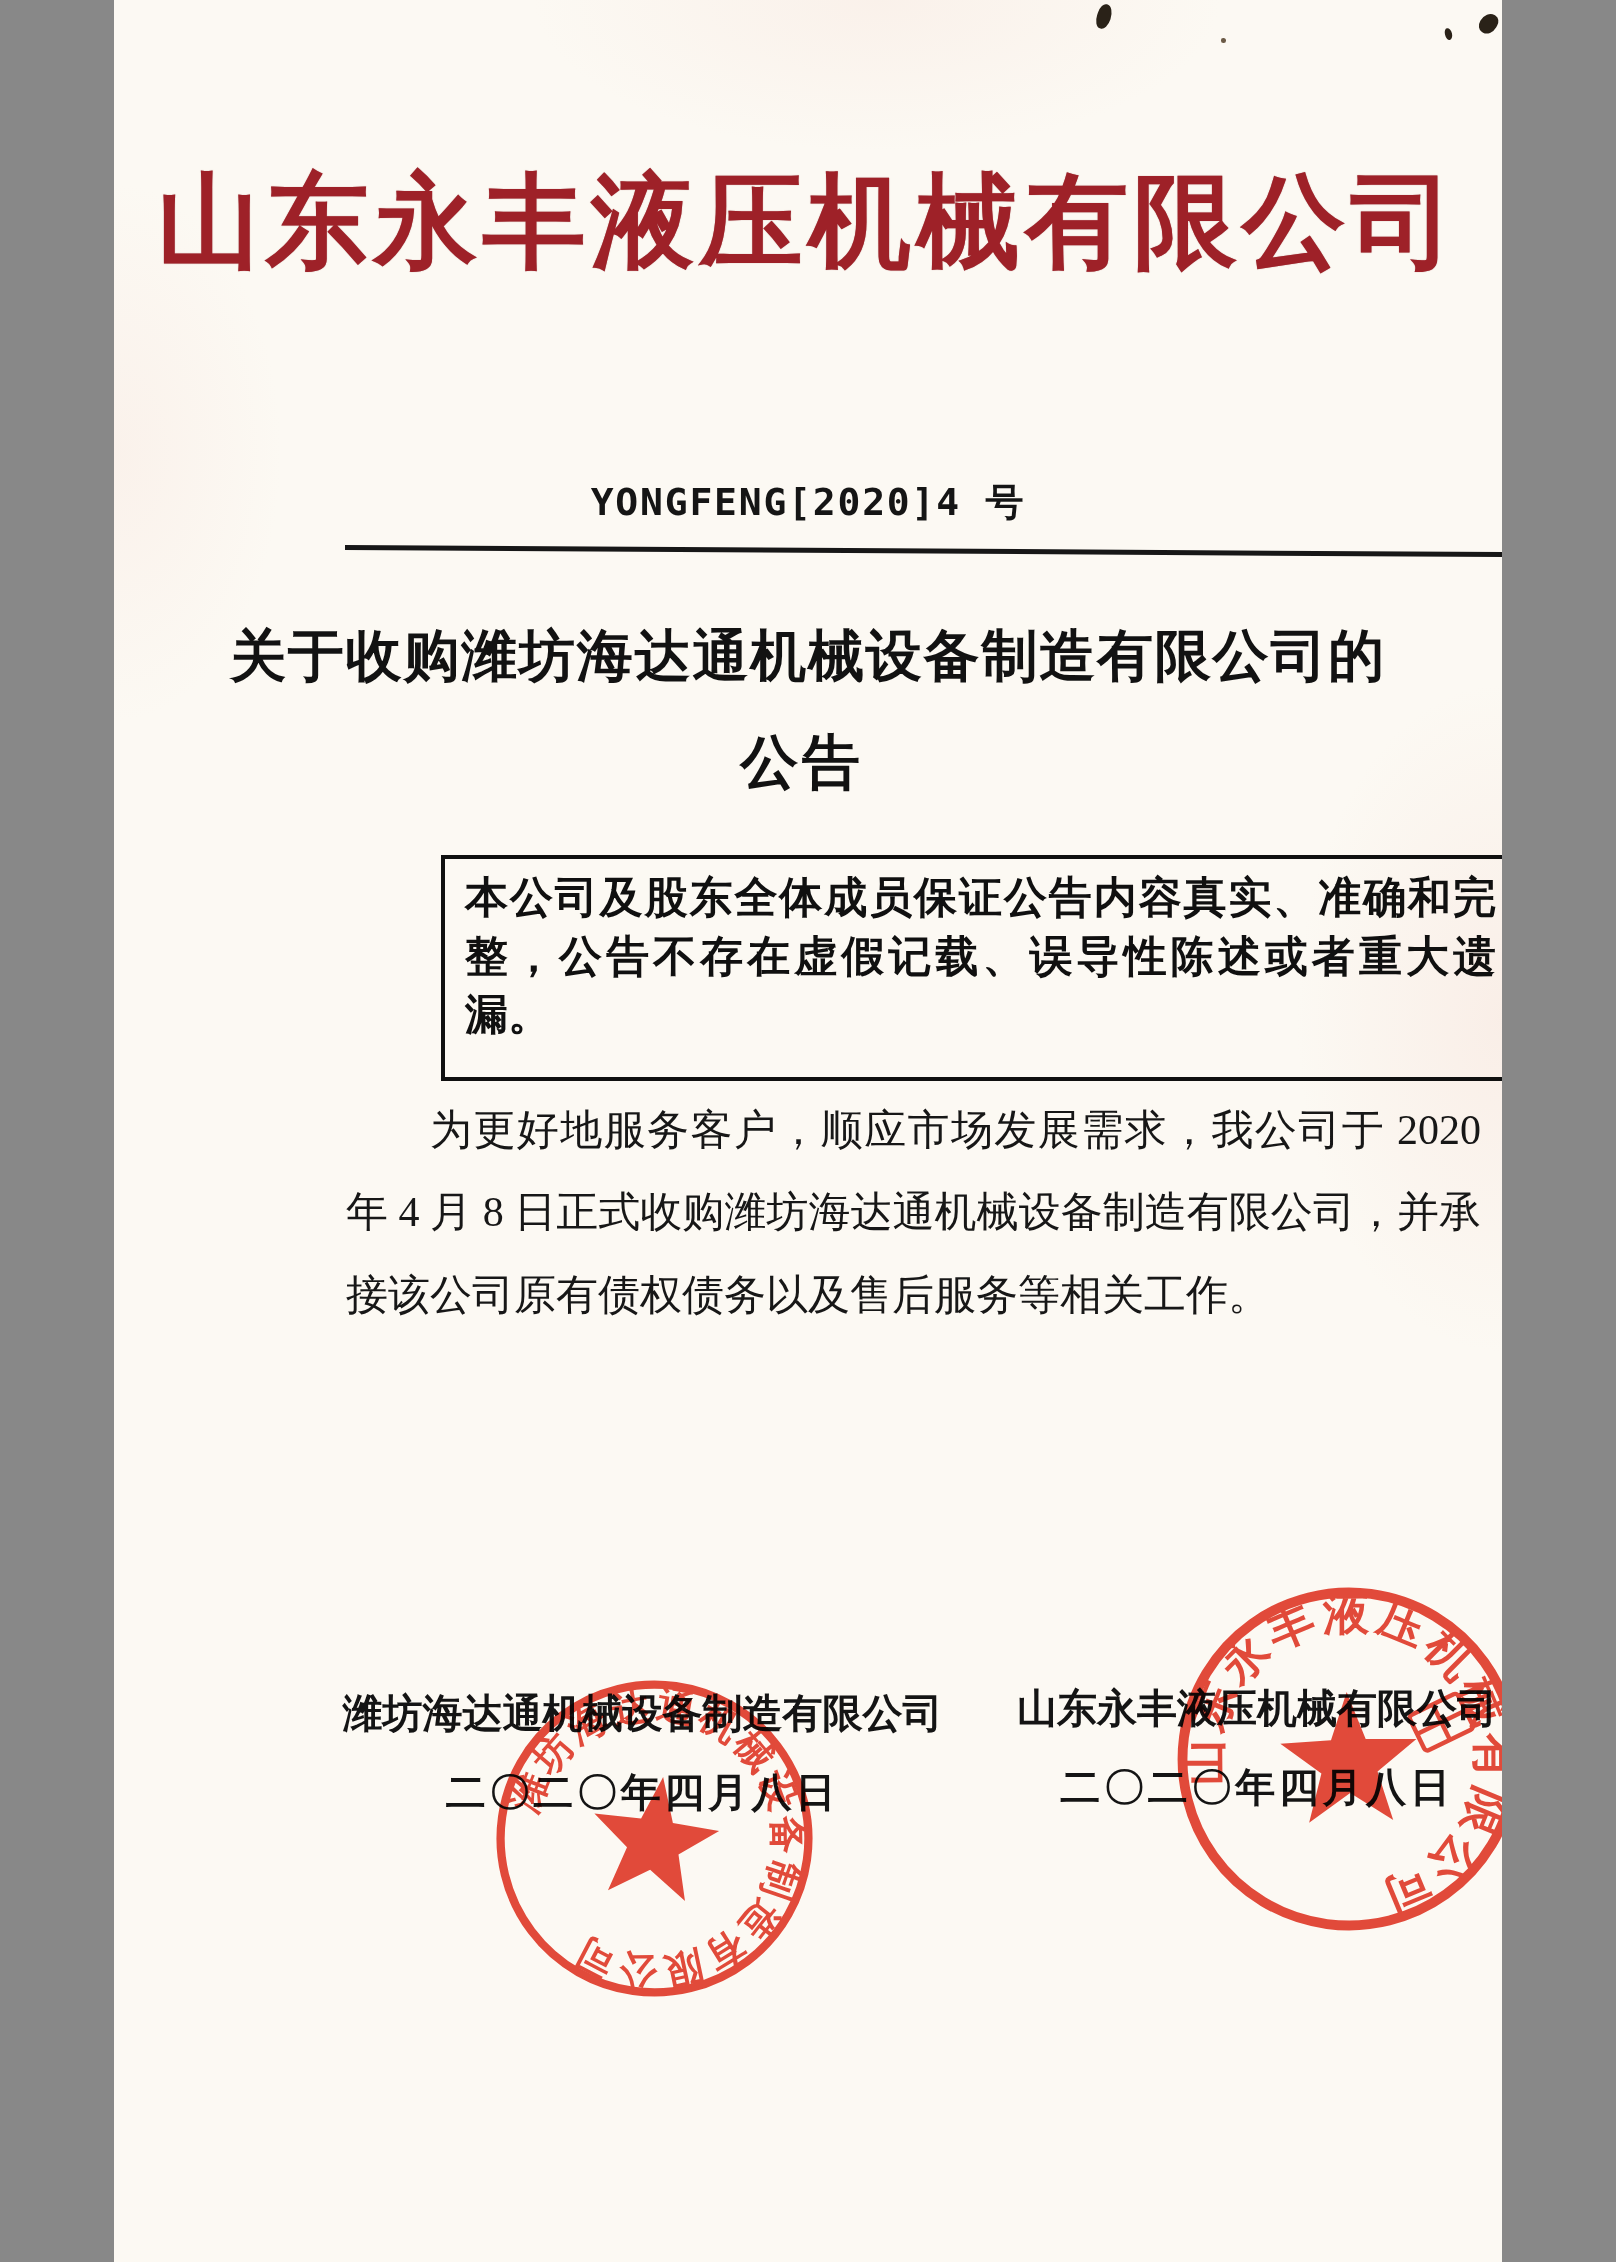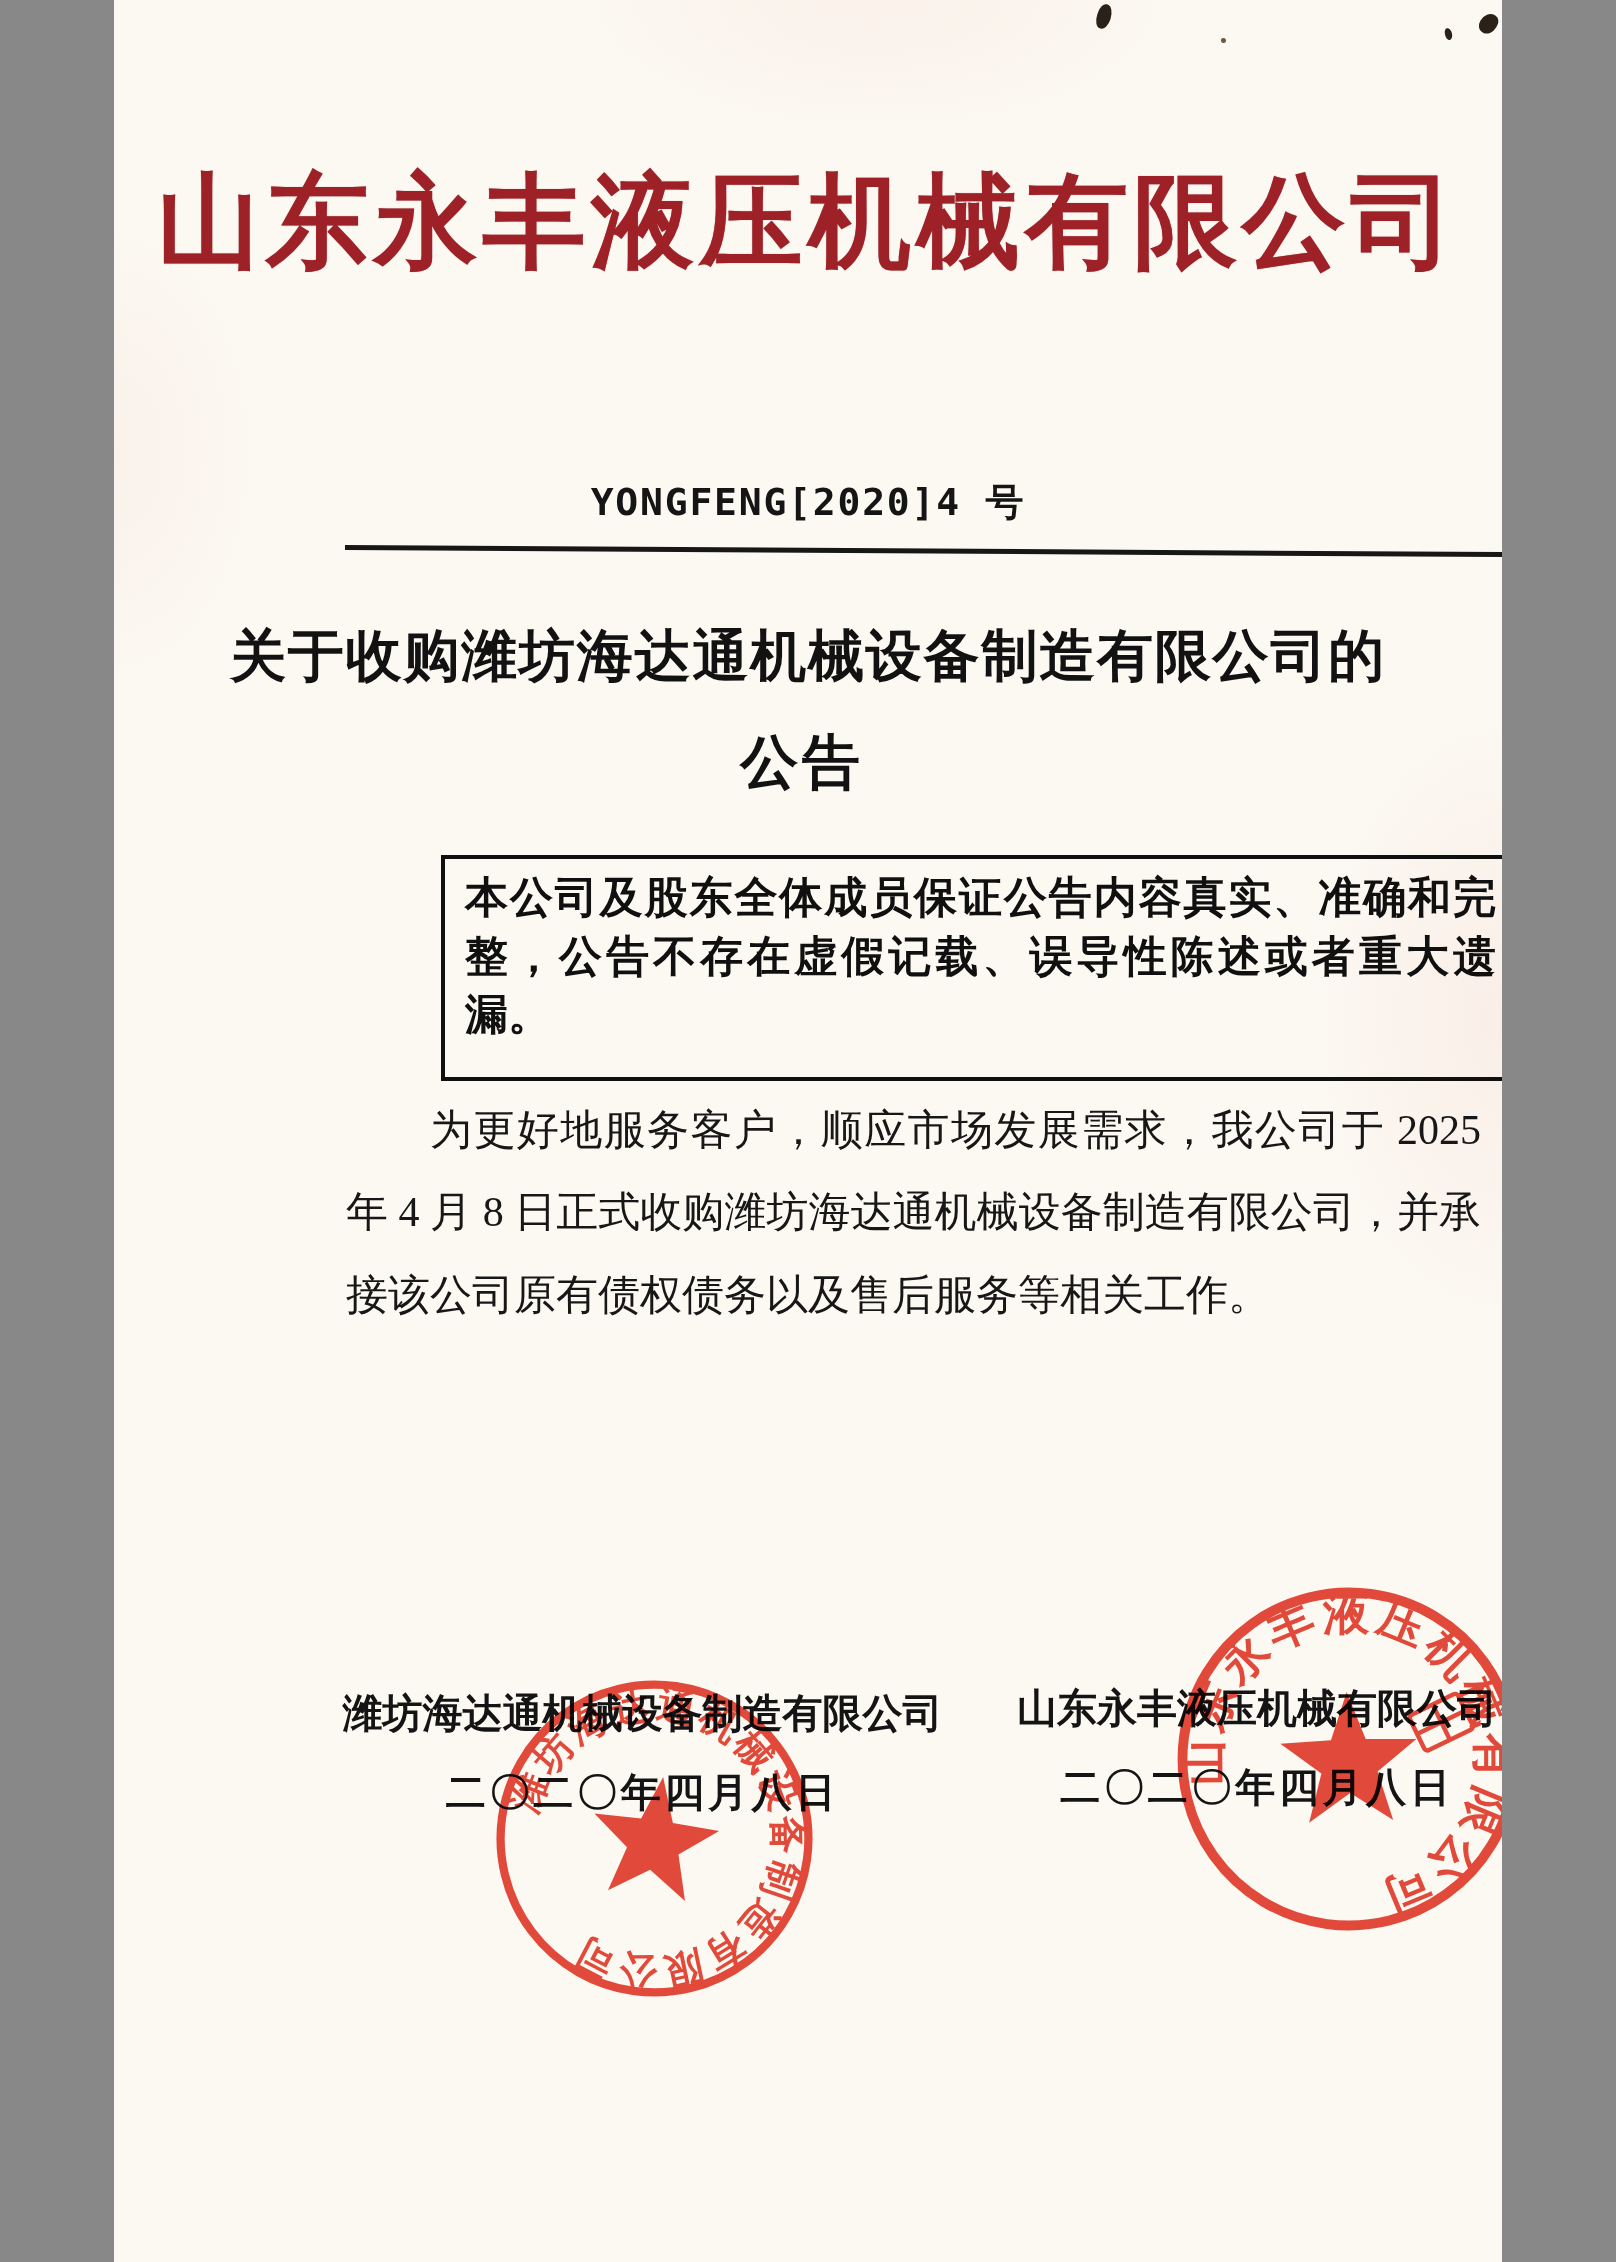--- a/index.html
+++ b/index.html
@@ -102,21 +102,21 @@
 
   <div class="rule"></div>
 
   <div class="heading-1">关于收购潍坊海达通机械设备制造有限公司的</div>
   <div class="heading-2">公告</div>
 
   <div class="declaration-box">
     <span>本公司及股东全体成员保证公告内容真实、准确和完整，公告不存在虚假记载、误导性陈述或者重大遗漏。</span>
   </div>
 
-  <div class="body-paragraph">为更好地服务客户，顺应市场发展需求，我公司于 2025 年 4 月 8 日正式收购潍坊海达通机械设备制造有限公司，并承接该公司原有债权债务以及售后服务等相关工作。</div>
+  <div class="body-paragraph">为更好地服务客户，顺应市场发展需求，我公司于 2020 年 4 月 8 日正式收购潍坊海达通机械设备制造有限公司，并承接该公司原有债权债务以及售后服务等相关工作。</div>
 
 
   <div class="sig-block sig-left">
     <div class="sig-company">潍坊海达通机械设备制造有限公司</div>
     <div class="sig-date">二〇二〇年四月八日</div>
   </div>
 
   <div class="sig-block sig-right">
     <div class="sig-company">山东永丰液压机械有限公司</div>
     <div class="sig-date">二〇二〇年四月八日</div>

